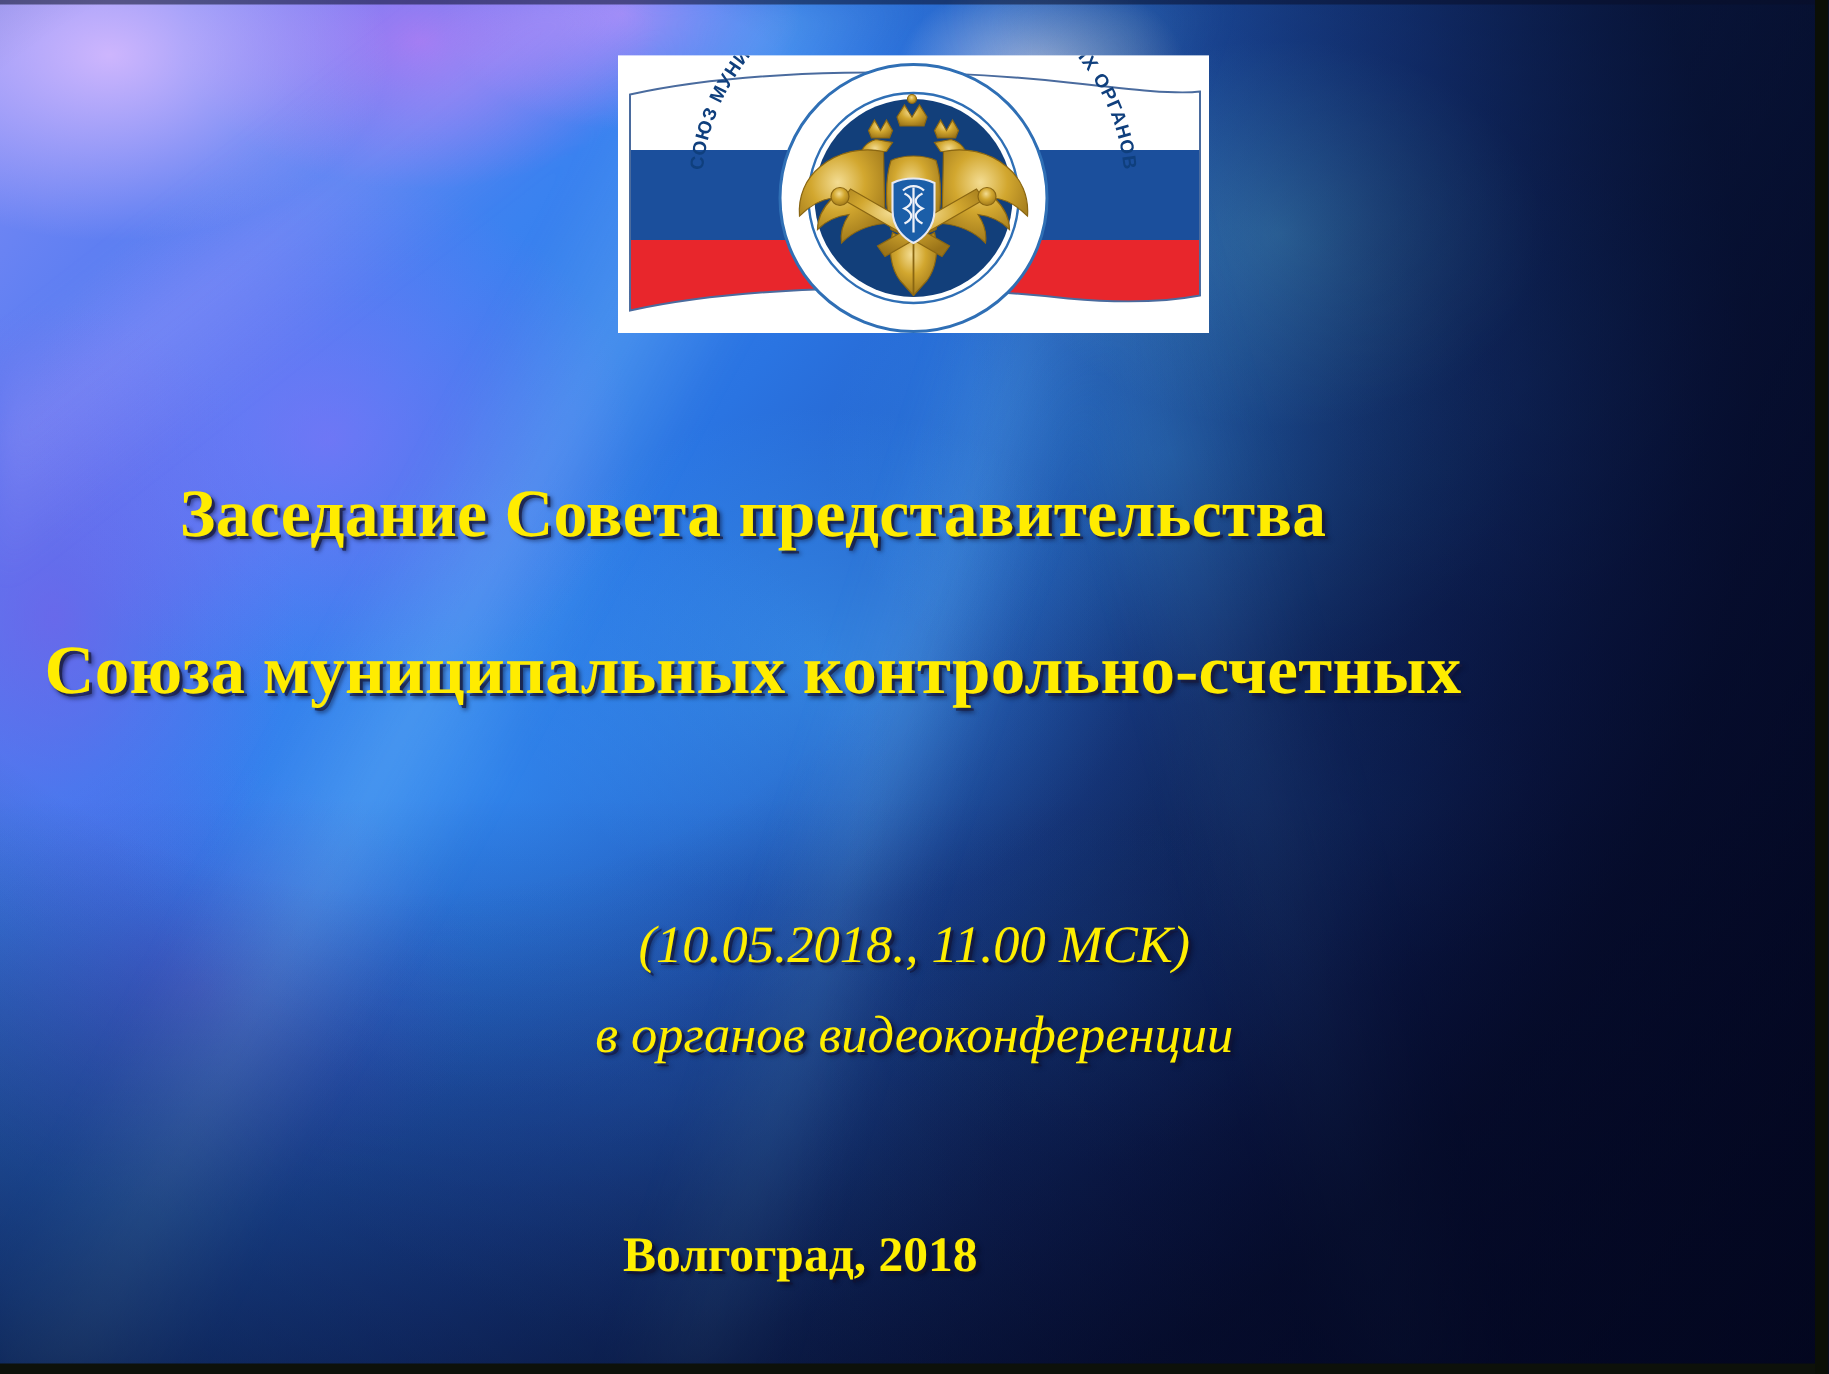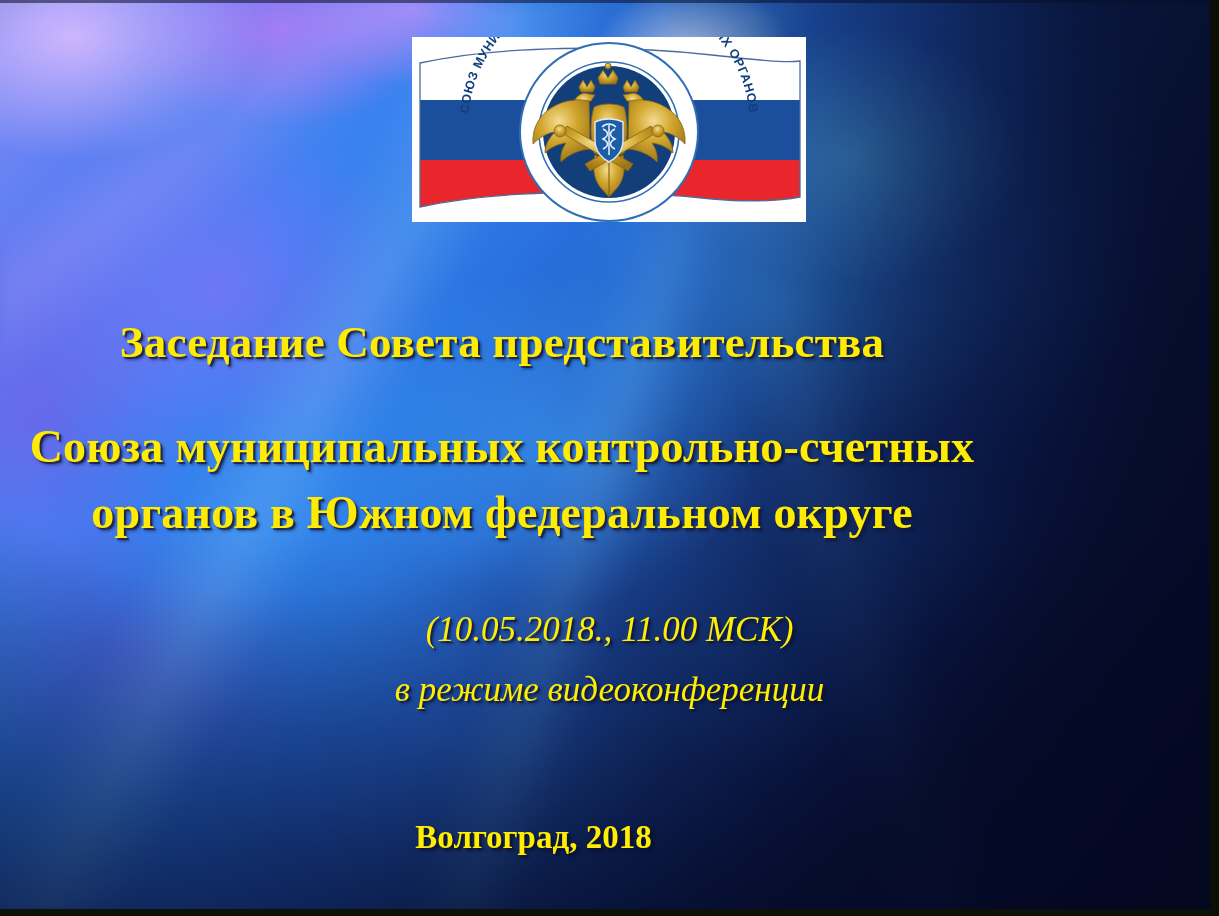--- a/index.html
+++ b/index.html
@@ -234,20 +234,19 @@
           <path d="M191,92 c6,3 6,7 0,10 c6,3 6,7 0,10"></path>
           <path d="M203,92 c-6,3 -6,7 0,10 c-6,3 -6,7 0,10"></path>
           <path d="M190,90 c4,-4 10,-4 14,0"></path>
         </g>
       </g>
     </svg>
   </div>
 
   <div class="title-line" id="title-line-1">Заседание Совета представительства</div>
   <div class="title-line" id="title-line-2">Союза муниципальных контрольно-счетных</div>
-  <div class="title-line" id="title-line-3">органов в Южном федеральном округе</div>
 
   <div class="subtitle-line" id="subtitle-datetime">(10.05.2018., 11.00 МСК)</div>
-  <div class="subtitle-line" id="subtitle-mode">в режиме видеоконференции</div>
+  <div class="subtitle-line" id="subtitle-mode">в органов видеоконференции</div>
 
   <div id="place-year">Волгоград, 2018</div>
 
 </div>
 
 </body></html>

